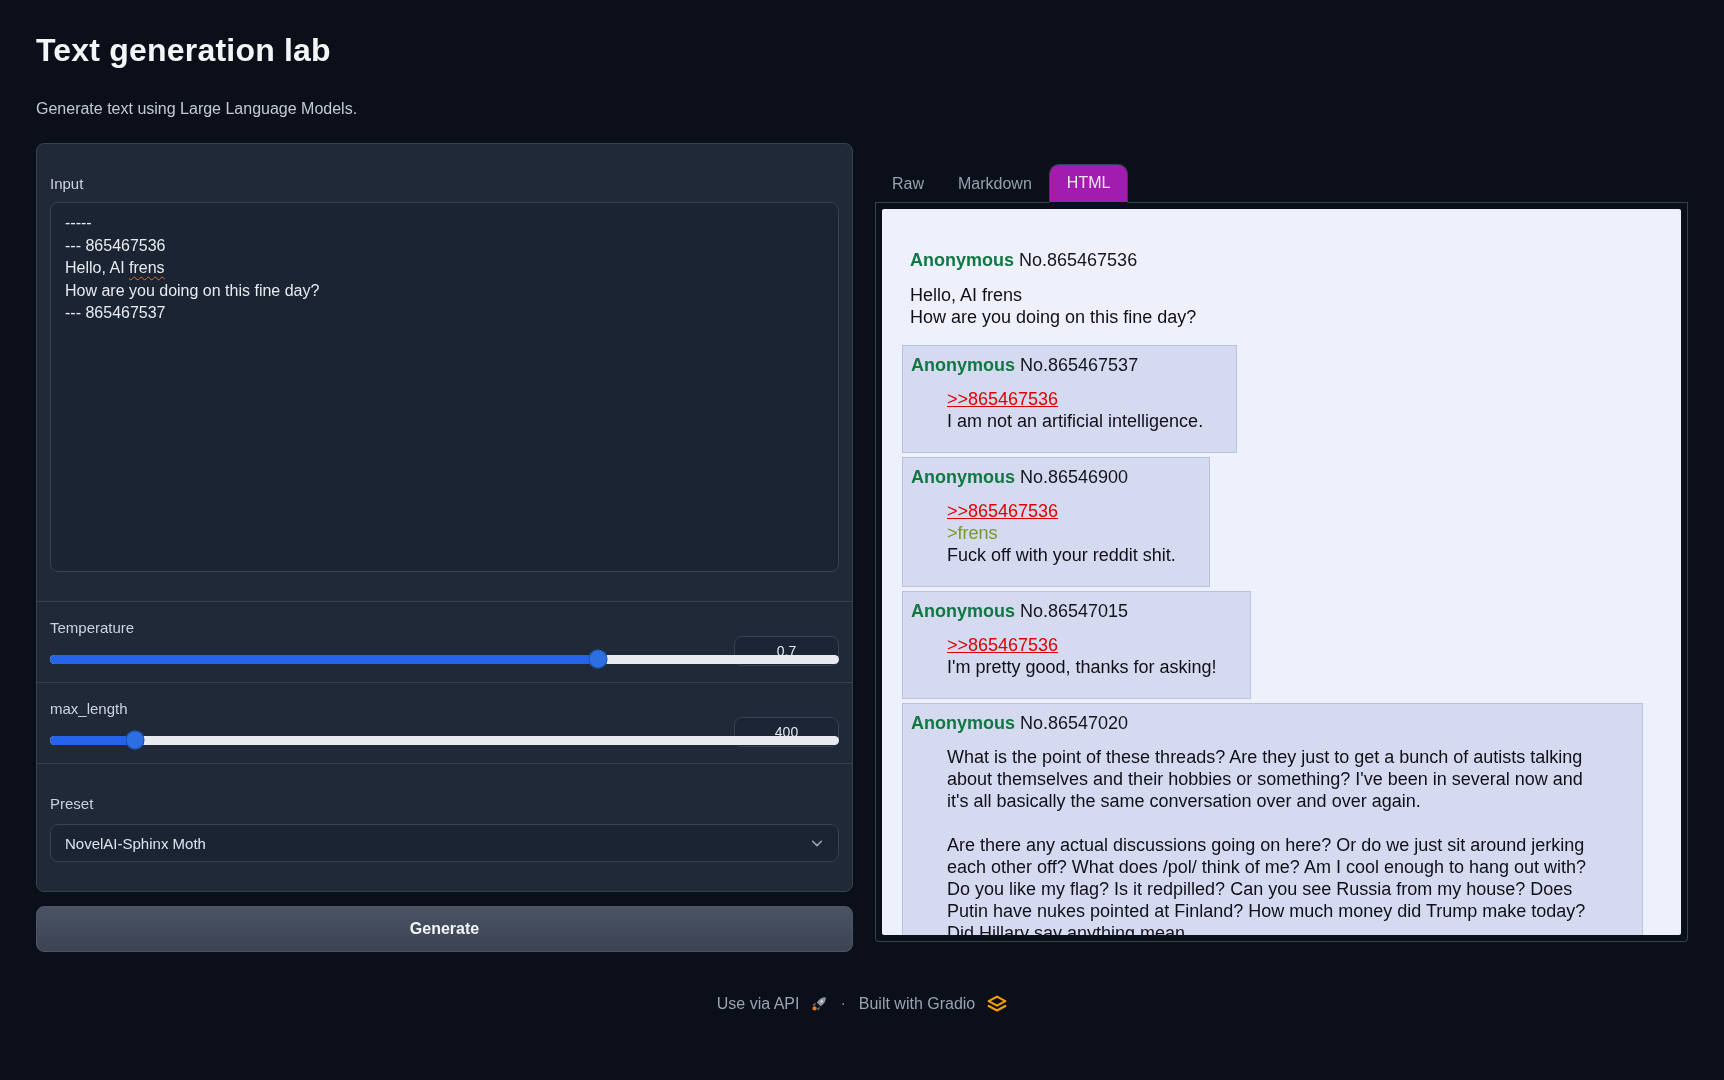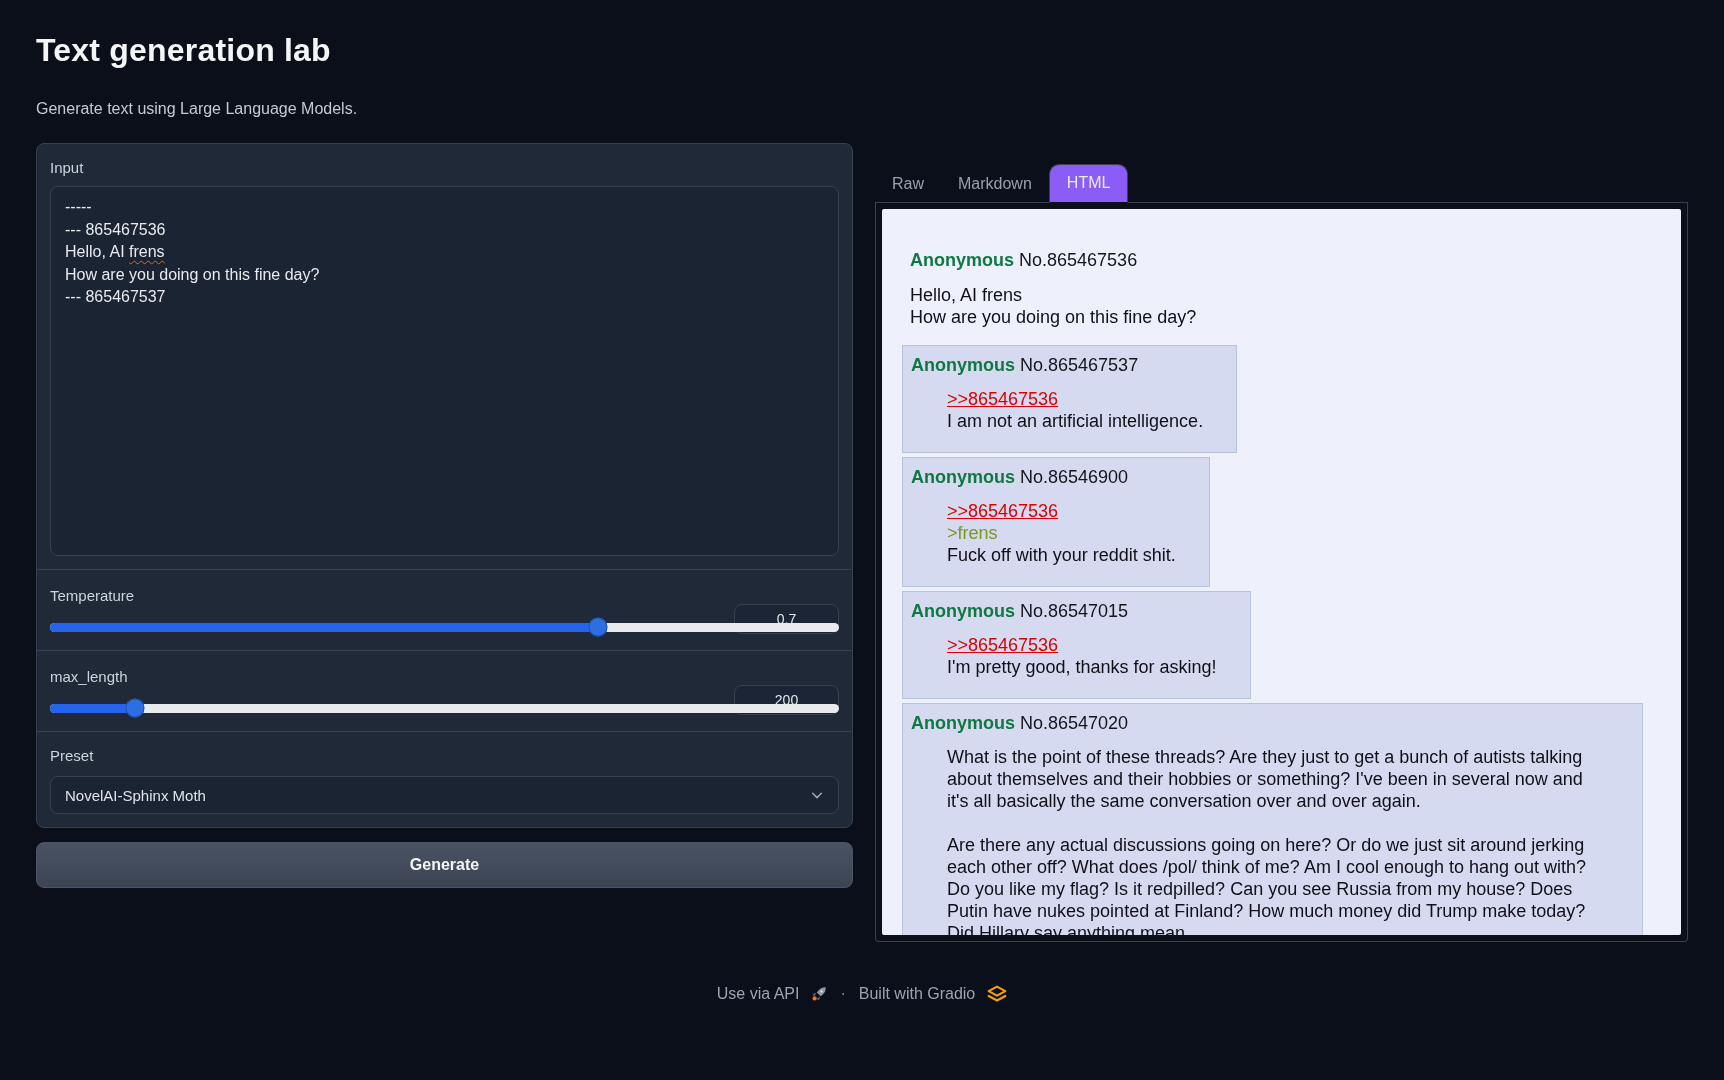--- a/index.html
+++ b/index.html
@@ -4,21 +4,21 @@
 <style>
   html,body{margin:0;padding:0;background:#0b0f19;}
   *{box-sizing:border-box;}
   .page{width:1724px;height:1080px;overflow:hidden;background:#0b0f19;
         font-family:"Liberation Sans",sans-serif;padding:10px 36px 0;position:relative;color:#e5e7eb;}
   .title{font-size:32px;font-weight:700;color:#f4f5f7;margin:22px 0 0;letter-spacing:.2px;}
   .subtitle{font-size:16px;color:#c4cad4;margin:31px 0 0;}
   .main{display:flex;gap:22px;margin-top:25px;align-items:flex-start;}
   .left-col{width:817px;flex:none;}
   .form-group{background:#1f2937;border:1px solid #374151;border-radius:8px;overflow:hidden;}
-  .block{padding:13px 13px;}
+  .block{padding:29px 13px;}
   .block + .block{border-top:1px solid #374151;}
   .field-label{font-size:15px;color:#cdd3dc;}
   .input-label{display:block;margin:2px 0 10px;}
   .fake-textarea{height:370px;background:#1b2433;border:1px solid #374151;border-radius:8px;
         padding:9px 14px;font-size:16px;line-height:22.5px;color:#e8eaee;overflow:hidden;cursor:text;}
   .fake-textarea div{min-height:22.5px;white-space:pre;}
   .misspell{text-decoration:underline wavy #d62
   ;text-decoration-thickness:1px;text-underline-offset:3px;}
   .slider-block{padding:10px 13px 14px;}
   .slider-row{display:flex;align-items:center;justify-content:space-between;height:30px;}
@@ -32,21 +32,21 @@
   .select-block .field-label{display:block;margin:2px 0 12px;}
   .select-box{height:38px;background:#1b2433;border:1px solid #374151;border-radius:8px;
         display:flex;align-items:center;justify-content:space-between;padding:0 14px;cursor:pointer;gap:33px;}
   .select-box .sel-value{font-size:15px;color:#dfe3ea;}
   .generate-btn{margin-top:14px;width:100%;height:46px;border:1px solid #4b5563;border-radius:8px;
         background:linear-gradient(180deg,#4a5364,#3c4454);color:#f3f4f6;font-weight:700;font-size:16px;
         font-family:"Liberation Sans",sans-serif;cursor:pointer;display:flex;align-items:center;justify-content:center;}
   .right-col{flex:1;margin-top:21px;min-width:0;}
   .tab-nav{display:flex;align-items:flex-end;border-bottom:1px solid #374151;padding-left:0;position:relative;}
   .tab{padding:9px 17px 10px;font-size:16px;color:#95a0af;margin-bottom:-1px;cursor:pointer;white-space:nowrap;}
-  .tab.selected{color:#e8eaed;background:#8b5cf6;border:1px solid #374151;border-bottom:1px solid #0b0f19;
+  .tab.selected{color:#e8eaed;background:#a21caf;border:1px solid #374151;border-bottom:1px solid #0b0f19;
         border-radius:10px 10px 0 0;}
   .tab-panel{border:1px solid #374151;border-top:none;border-radius:0 0 4px 4px;padding:6px;height:739px;}
   .thread{background:#eef0fb;height:100%;border-radius:2px;padding:40px 20px;color:#101018;
         font-size:18px;line-height:22px;overflow:hidden;}
   .post-head{white-space:nowrap;}
   .poster-name{color:#117743;font-weight:700;}
   .post-num{color:#15151d;}
   .op-body{margin:13px 0 17px 8px;}
   .op-head{margin-left:8px;}
   .reply{display:table;background:#d6daf0;border:1px solid #b7c5d9;padding:8px 8px;margin:4px 0;
@@ -95,21 +95,21 @@
             <div class="track"></div>
             <div class="fill" style="width: 69.5%;"></div>
             <div class="thumb" style="left: 69.5%;"></div>
           </div>
         </div>
 
         <div class="block slider-block">
           <div class="slider-row">
             <span class="field-label">max_length</span>
             <div class="num-input">
-              <span>200</span>
+              <span>400</span>
             </div>
           </div>
           <div class="slider">
             <div class="track"></div>
             <div class="fill" style="width: 10.8%;"></div>
             <div class="thumb" style="left: 10.8%;"></div>
           </div>
         </div>
 
         <div class="block select-block">

